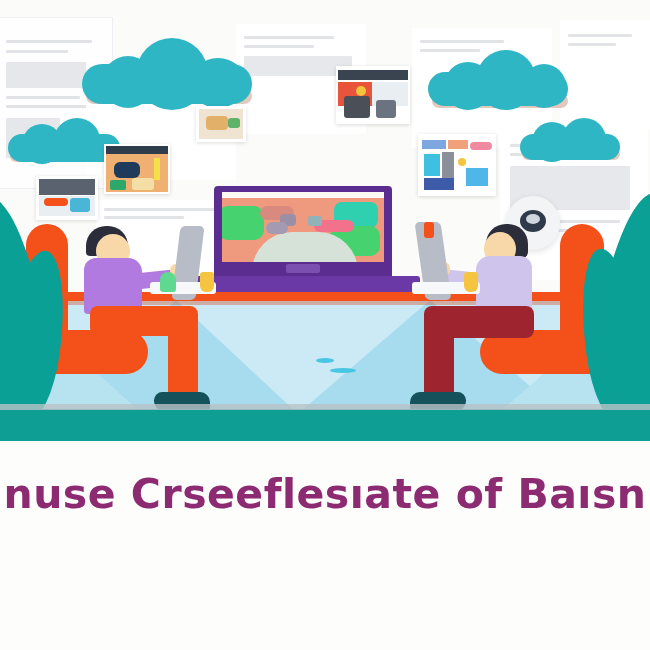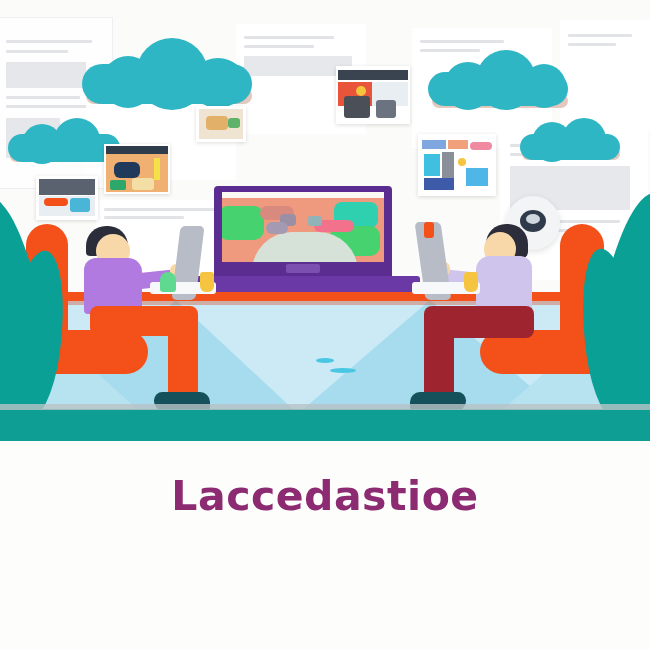--- a/index.html
+++ b/index.html
@@ -261,16 +261,16 @@
       <div class="leaf" style="left:604px;top:192px;width:66px;height:206px;border-radius:50% 50% 40% 40% / 60% 60% 40% 40%;transform:rotate(10deg);"></div>
       <div class="leaf" style="left:584px;top:248px;width:56px;height:174px;border-radius:50% 50% 40% 40% / 60% 60% 40% 40%;transform:rotate(-8deg);"></div>
       <div class="leaf" style="left:620px;top:284px;width:56px;height:142px;border-radius:50%;transform:rotate(16deg);"></div>
     </div>
 
     <div style="position:absolute;left:0;top:409px;width:650px;height:32px;background:#0f9e93;"></div>
     <div style="position:absolute;left:0;top:404px;width:650px;height:6px;background:#b9c2c6;opacity:.8;"></div>
   </div>
 
   <div class="caption">
-    <div class="cap-line l2">Laccedastioe</div>
+    <div class="cap-line l1">nuse Crseeflesıate of Baısn</div>
   </div>
 
 </div>
 
 </body></html>

